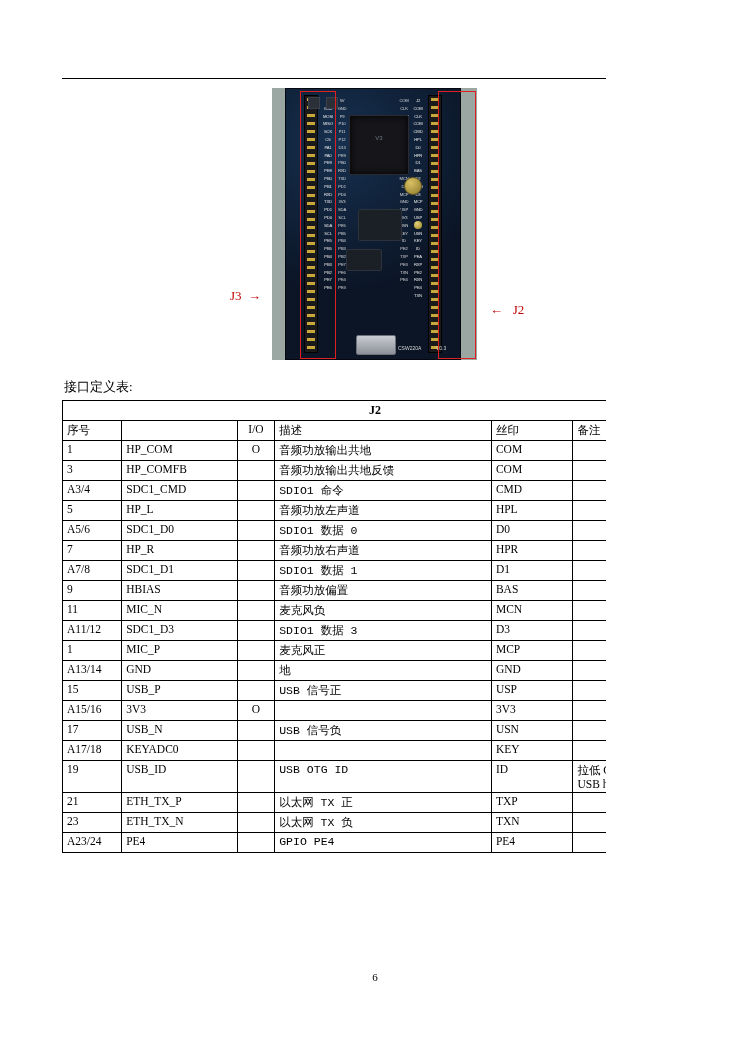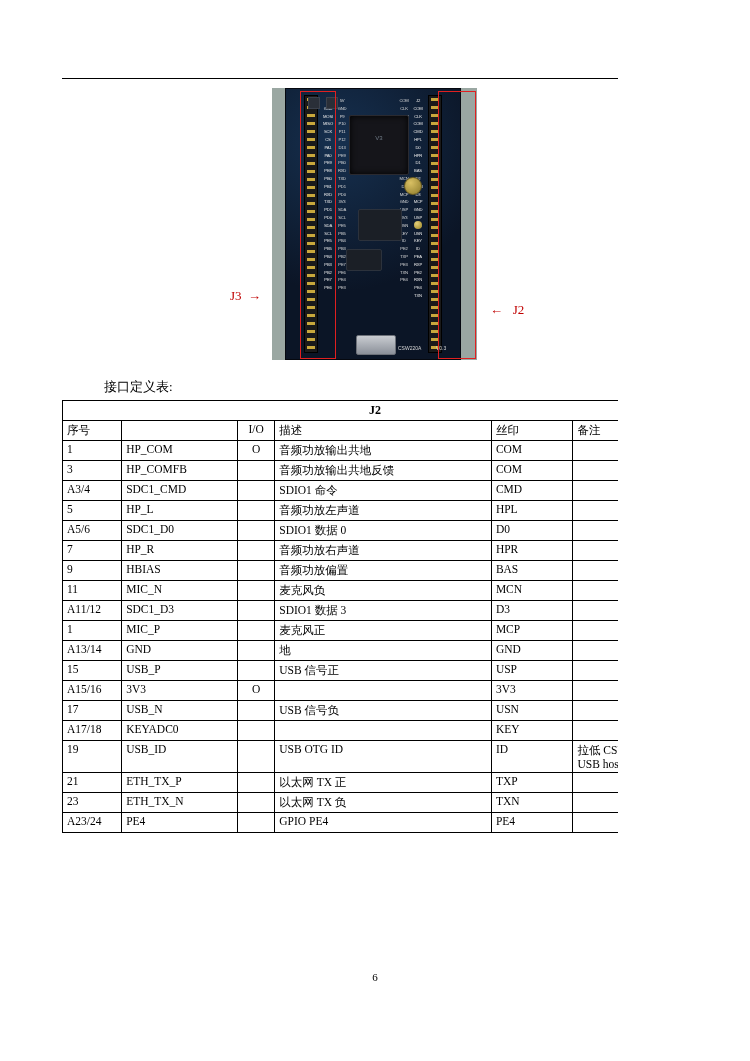--- a/index.html
+++ b/index.html
@@ -13,21 +13,20 @@
     font-family: "Liberation Serif", serif;
     color: #000000;
     position: relative;
   }
   .page {
     position: absolute;
     left: 0; top: 0;
     width: 606px;
     height: 1061px;
     overflow: hidden;
-    padding-left: 12px;
   }
   .header-rule {
     position: absolute;
     left: 62px;
     top: 78px;
     width: 626px;
     height: 0;
     border-top: 1px solid #000;
   }
 
@@ -211,21 +210,20 @@
   .callout-j3 { left: 230px; top: 200px; }
   .callout-j2 { left: 490px; top: 214px; }
 
   
   .caption {
     position: absolute;
     left: 64px;
     top: 378px;
     font-size: 13px;
     font-family: "Liberation Serif", serif;
-    margin-left: 40px;
   }
 
   
   table.pintable {
     position: absolute;
     left: 62px;
     top: 400px;
     width: 626px;
     border-collapse: collapse;
     font-size: 11.5px;
@@ -240,21 +238,21 @@
     text-align: left;
   }
   table.pintable th.title {
     text-align: center;
     font-weight: bold;
     font-size: 12px;
   }
   .c-no   { width: 52px; }
   .c-name { width: 112px; margin-left: 36px; }
   .c-io   { width: 30px; text-align: center !important; }
-  .c-desc { width: 228px; }
+  .c-desc { width: 228px; font-family: Liberation Mono, monospace; }
   .c-silk { width: 78px; }
   .c-note { width: 112px; }
 
   .pagenum {
     position: absolute;
     left: 0;
     top: 971px;
     width: 750px;
     text-align: center;
     font-size: 11px;
@@ -470,20 +468,28 @@
         </tr>
         <tr>
           <td class="c-no">7</td>
           <td class="c-name">HP_R</td>
           <td class="c-io"></td>
           <td class="c-desc">音频功放右声道</td>
           <td class="c-silk">HPR</td>
           <td class="c-note"></td>
         </tr>
         <tr>
+          <td class="c-no">A7/8</td>
+          <td class="c-name">SDC1_D1</td>
+          <td class="c-io"></td>
+          <td class="c-desc">SDIO1 数据 1</td>
+          <td class="c-silk">D1</td>
+          <td class="c-note"></td>
+        </tr>
+        <tr>
           <td class="c-no">9</td>
           <td class="c-name">HBIAS</td>
           <td class="c-io"></td>
           <td class="c-desc">音频功放偏置</td>
           <td class="c-silk">BAS</td>
           <td class="c-note"></td>
         </tr>
         <tr>
           <td class="c-no">11</td>
           <td class="c-name">MIC_N</td>

